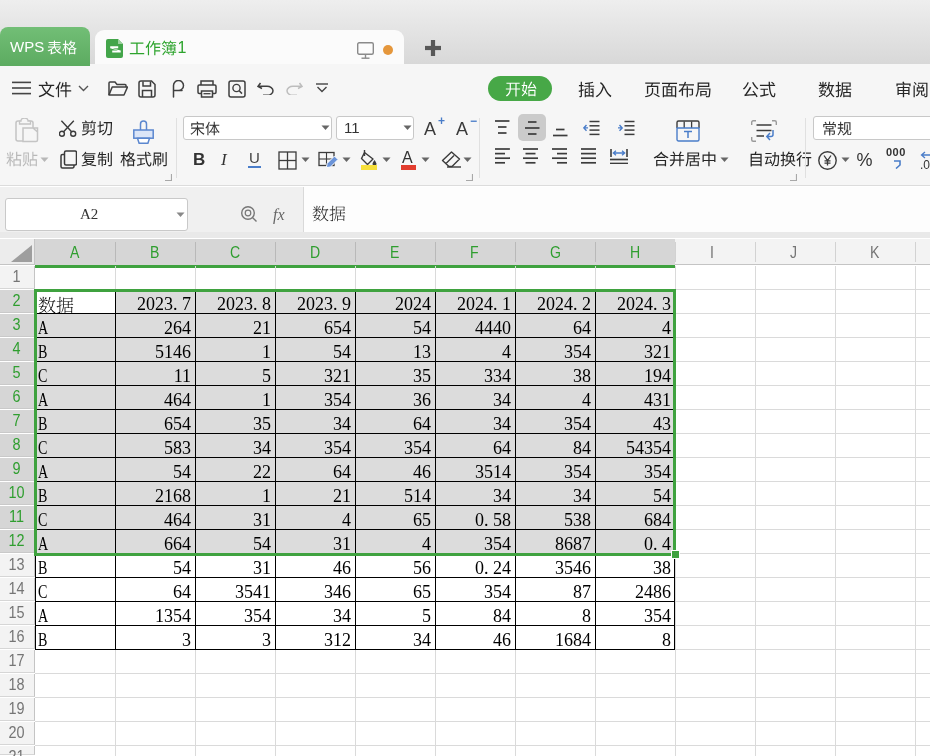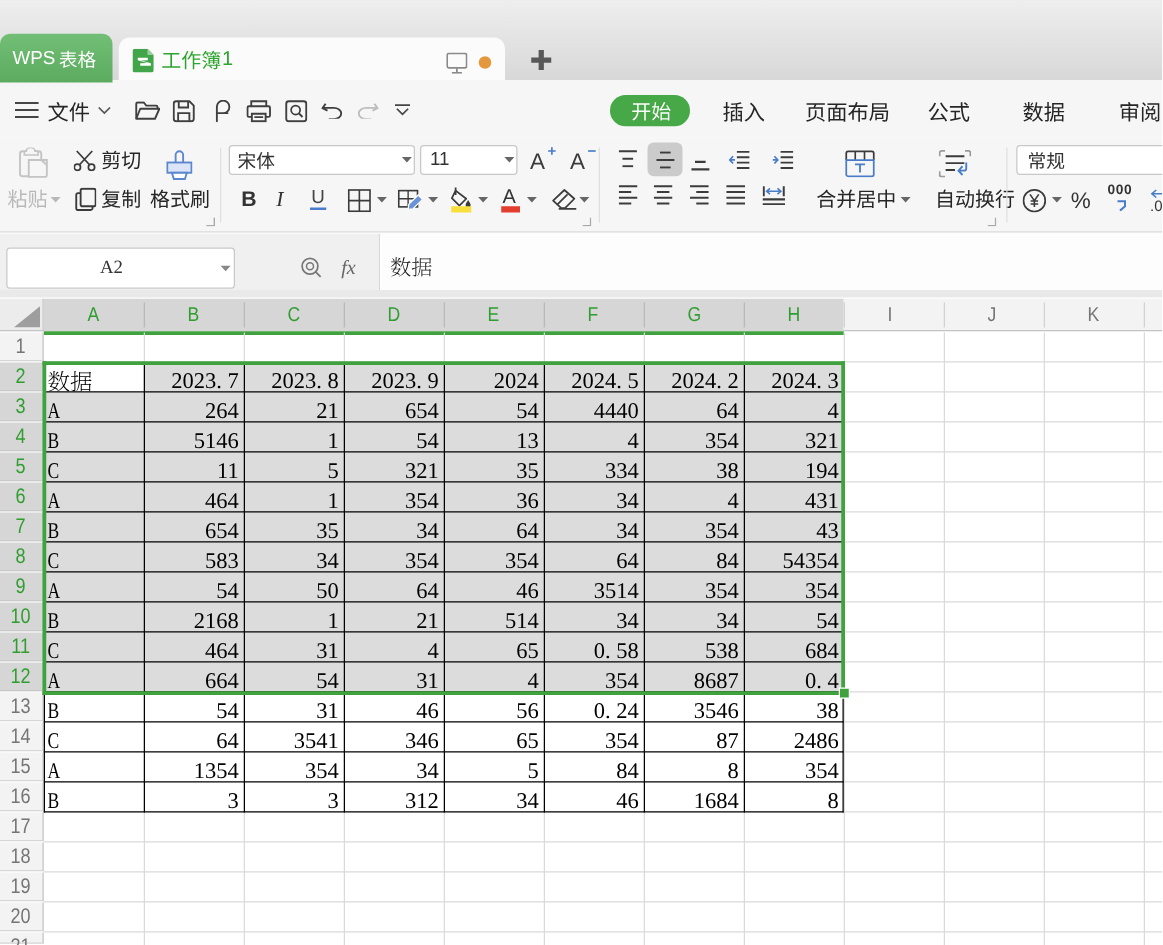--- a/index.html
+++ b/index.html
@@ -511,21 +511,21 @@
 <div class="abs" style="left:35px;top:649px;width:640px;height:1px;background:#000"></div>
 <div class="abs" style="left:35px;top:290px;width:1px;height:360px;background:#000"></div>
 <svg style="position:absolute;left:38.0px;top:295.5px;overflow:visible" width="36.0" height="18" viewBox="0 -880 2000 1000" fill="#000000">
       <path transform="translate(0,0) scale(1,-1)" d="M450 294V264H52L43 294ZM417 294 449 324 504 272Q493 261 464 261Q435 176 386 110Q338 44 260 -2Q183 -47 65 -73L59 -56Q222 -9 308 76Q394 161 426 294ZM120 156Q195 146 251 132Q307 117 346 100Q384 83 408 66Q432 49 442 34Q453 18 453 7Q453 -4 445 -8Q437 -12 422 -8Q400 18 363 42Q326 65 282 84Q237 104 192 118Q146 133 108 141ZM108 141Q124 162 144 196Q165 229 186 266Q206 303 222 337Q239 371 248 393L327 368Q323 359 312 354Q302 348 276 352L292 364Q279 337 256 297Q233 257 207 216Q181 174 158 141ZM894 658Q894 658 902 652Q909 646 920 636Q932 627 945 616Q958 605 969 594Q965 578 944 578H597V608H852ZM715 812Q713 802 704 796Q696 790 679 790Q652 664 607 548Q562 432 501 352L485 361Q518 420 546 496Q574 572 596 658Q617 743 630 831ZM873 608Q861 484 834 382Q807 279 758 196Q708 113 628 46Q549 -20 433 -72L423 -57Q528 -1 600 67Q672 135 718 216Q763 298 787 396Q811 493 820 608ZM595 586Q618 455 661 336Q704 218 778 122Q853 27 969 -34L966 -44Q952 -45 939 -52Q926 -58 920 -74Q812 -4 744 93Q676 190 638 308Q599 426 579 557ZM496 771Q493 764 484 760Q475 755 460 756Q439 727 414 696Q390 666 369 644L352 654Q368 682 387 722Q406 763 422 804ZM107 791Q144 774 166 755Q189 736 200 718Q210 699 211 684Q212 670 206 660Q200 651 190 649Q181 647 169 656Q165 688 142 724Q119 761 95 783ZM301 584Q356 564 392 542Q427 521 447 500Q467 479 474 461Q482 443 480 431Q477 419 468 416Q458 412 444 419Q432 444 406 473Q380 502 349 529Q318 556 290 574ZM306 613Q265 538 199 477Q133 416 49 372L38 389Q109 436 164 498Q219 559 253 629H306ZM344 824Q343 814 335 807Q327 800 308 797V411Q308 407 302 402Q297 398 290 394Q282 391 274 391H264V833ZM475 676Q475 676 487 666Q499 657 516 643Q533 629 547 615Q543 599 521 599H60L52 629H436Z"></path>
       <path transform="translate(1000,0) scale(1,-1)" d="M403 770V780V798L457 770H447V541Q447 475 443 400Q439 324 426 244Q412 165 383 90Q354 14 304 -52L288 -41Q340 46 364 144Q388 241 396 342Q403 443 403 540ZM436 770H877V741H436ZM436 599H877V569H436ZM496 23H879V-7H496ZM862 770H854L881 798L940 753Q936 748 926 744Q917 739 906 737V548Q906 545 900 541Q893 537 884 534Q876 530 868 530H862ZM658 557 739 547Q738 537 729 530Q720 522 702 520V229H658ZM478 244V269L527 244H882V215H522V-56Q522 -58 516 -62Q511 -66 502 -69Q494 -72 485 -72H478ZM853 244H843L873 277L941 225Q936 219 924 214Q912 208 897 205V-48Q897 -51 890 -56Q884 -60 876 -64Q867 -67 859 -67H853ZM429 424H841L881 474Q881 474 888 468Q896 462 908 452Q920 442 933 431Q946 420 957 410Q953 394 931 394H429ZM45 608H269L306 654Q306 654 313 648Q320 643 331 634Q342 625 354 614Q366 604 376 594Q372 578 351 578H53ZM195 833 276 824Q274 814 266 806Q257 799 239 797V7Q239 -14 234 -30Q230 -47 213 -58Q196 -68 160 -73Q158 -62 154 -52Q149 -43 140 -37Q130 -30 112 -26Q94 -22 65 -19V-2Q65 -2 79 -3Q93 -4 112 -6Q131 -7 148 -8Q166 -9 172 -9Q186 -9 190 -4Q195 0 195 12ZM28 299Q58 307 112 325Q166 343 234 368Q303 392 375 419L381 403Q326 376 250 340Q175 303 79 260Q74 241 60 236Z"></path>
     </svg>
 <div class="abs" style="right:739px;top:295.0px;font:18px &quot;Liberation Serif&quot;,serif;color:#000;line-height:18px;white-space:pre">2023. 7</div>
 <div class="abs" style="right:659px;top:295.0px;font:18px &quot;Liberation Serif&quot;,serif;color:#000;line-height:18px;white-space:pre">2023. 8</div>
 <div class="abs" style="right:579px;top:295.0px;font:18px &quot;Liberation Serif&quot;,serif;color:#000;line-height:18px;white-space:pre">2023. 9</div>
 <div class="abs" style="right:499px;top:295.0px;font:18px &quot;Liberation Serif&quot;,serif;color:#000;line-height:18px;white-space:pre">2024</div>
-<div class="abs" style="right:419px;top:295.0px;font:18px &quot;Liberation Serif&quot;,serif;color:#000;line-height:18px;white-space:pre">2024. 5</div>
+<div class="abs" style="right:419px;top:295.0px;font:18px &quot;Liberation Serif&quot;,serif;color:#000;line-height:18px;white-space:pre">2024. 1</div>
 <div class="abs" style="right:339px;top:295.0px;font:18px &quot;Liberation Serif&quot;,serif;color:#000;line-height:18px;white-space:pre">2024. 2</div>
 <div class="abs" style="right:259px;top:295.0px;font:18px &quot;Liberation Serif&quot;,serif;color:#000;line-height:18px;white-space:pre">2024. 3</div>
 <div class="abs" style="left:38px;top:318.5px;font:normal 18px &quot;Liberation Serif&quot;,serif;color:#000;line-height:18px;transform:scaleX(0.78);transform-origin:left 0;white-space:pre">A</div>
 <div class="abs" style="right:739px;top:318.5px;font:18px &quot;Liberation Serif&quot;,serif;color:#000;line-height:18px;white-space:pre">264</div>
 <div class="abs" style="right:659px;top:318.5px;font:18px &quot;Liberation Serif&quot;,serif;color:#000;line-height:18px;white-space:pre">21</div>
 <div class="abs" style="right:579px;top:318.5px;font:18px &quot;Liberation Serif&quot;,serif;color:#000;line-height:18px;white-space:pre">654</div>
 <div class="abs" style="right:499px;top:318.5px;font:18px &quot;Liberation Serif&quot;,serif;color:#000;line-height:18px;white-space:pre">54</div>
 <div class="abs" style="right:419px;top:318.5px;font:18px &quot;Liberation Serif&quot;,serif;color:#000;line-height:18px;white-space:pre">4440</div>
 <div class="abs" style="right:339px;top:318.5px;font:18px &quot;Liberation Serif&quot;,serif;color:#000;line-height:18px;white-space:pre">64</div>
 <div class="abs" style="right:259px;top:318.5px;font:18px &quot;Liberation Serif&quot;,serif;color:#000;line-height:18px;white-space:pre">4</div>
@@ -564,21 +564,21 @@
 <div class="abs" style="left:38px;top:438.5px;font:normal 18px &quot;Liberation Serif&quot;,serif;color:#000;line-height:18px;transform:scaleX(0.78);transform-origin:left 0;white-space:pre">C</div>
 <div class="abs" style="right:739px;top:438.5px;font:18px &quot;Liberation Serif&quot;,serif;color:#000;line-height:18px;white-space:pre">583</div>
 <div class="abs" style="right:659px;top:438.5px;font:18px &quot;Liberation Serif&quot;,serif;color:#000;line-height:18px;white-space:pre">34</div>
 <div class="abs" style="right:579px;top:438.5px;font:18px &quot;Liberation Serif&quot;,serif;color:#000;line-height:18px;white-space:pre">354</div>
 <div class="abs" style="right:499px;top:438.5px;font:18px &quot;Liberation Serif&quot;,serif;color:#000;line-height:18px;white-space:pre">354</div>
 <div class="abs" style="right:419px;top:438.5px;font:18px &quot;Liberation Serif&quot;,serif;color:#000;line-height:18px;white-space:pre">64</div>
 <div class="abs" style="right:339px;top:438.5px;font:18px &quot;Liberation Serif&quot;,serif;color:#000;line-height:18px;white-space:pre">84</div>
 <div class="abs" style="right:259px;top:438.5px;font:18px &quot;Liberation Serif&quot;,serif;color:#000;line-height:18px;white-space:pre">54354</div>
 <div class="abs" style="left:38px;top:462.5px;font:normal 18px &quot;Liberation Serif&quot;,serif;color:#000;line-height:18px;transform:scaleX(0.78);transform-origin:left 0;white-space:pre">A</div>
 <div class="abs" style="right:739px;top:462.5px;font:18px &quot;Liberation Serif&quot;,serif;color:#000;line-height:18px;white-space:pre">54</div>
-<div class="abs" style="right:659px;top:462.5px;font:18px &quot;Liberation Serif&quot;,serif;color:#000;line-height:18px;white-space:pre">50</div>
+<div class="abs" style="right:659px;top:462.5px;font:18px &quot;Liberation Serif&quot;,serif;color:#000;line-height:18px;white-space:pre">22</div>
 <div class="abs" style="right:579px;top:462.5px;font:18px &quot;Liberation Serif&quot;,serif;color:#000;line-height:18px;white-space:pre">64</div>
 <div class="abs" style="right:499px;top:462.5px;font:18px &quot;Liberation Serif&quot;,serif;color:#000;line-height:18px;white-space:pre">46</div>
 <div class="abs" style="right:419px;top:462.5px;font:18px &quot;Liberation Serif&quot;,serif;color:#000;line-height:18px;white-space:pre">3514</div>
 <div class="abs" style="right:339px;top:462.5px;font:18px &quot;Liberation Serif&quot;,serif;color:#000;line-height:18px;white-space:pre">354</div>
 <div class="abs" style="right:259px;top:462.5px;font:18px &quot;Liberation Serif&quot;,serif;color:#000;line-height:18px;white-space:pre">354</div>
 <div class="abs" style="left:38px;top:486.5px;font:normal 18px &quot;Liberation Serif&quot;,serif;color:#000;line-height:18px;transform:scaleX(0.78);transform-origin:left 0;white-space:pre">B</div>
 <div class="abs" style="right:739px;top:486.5px;font:18px &quot;Liberation Serif&quot;,serif;color:#000;line-height:18px;white-space:pre">2168</div>
 <div class="abs" style="right:659px;top:486.5px;font:18px &quot;Liberation Serif&quot;,serif;color:#000;line-height:18px;white-space:pre">1</div>
 <div class="abs" style="right:579px;top:486.5px;font:18px &quot;Liberation Serif&quot;,serif;color:#000;line-height:18px;white-space:pre">21</div>
 <div class="abs" style="right:499px;top:486.5px;font:18px &quot;Liberation Serif&quot;,serif;color:#000;line-height:18px;white-space:pre">514</div>

